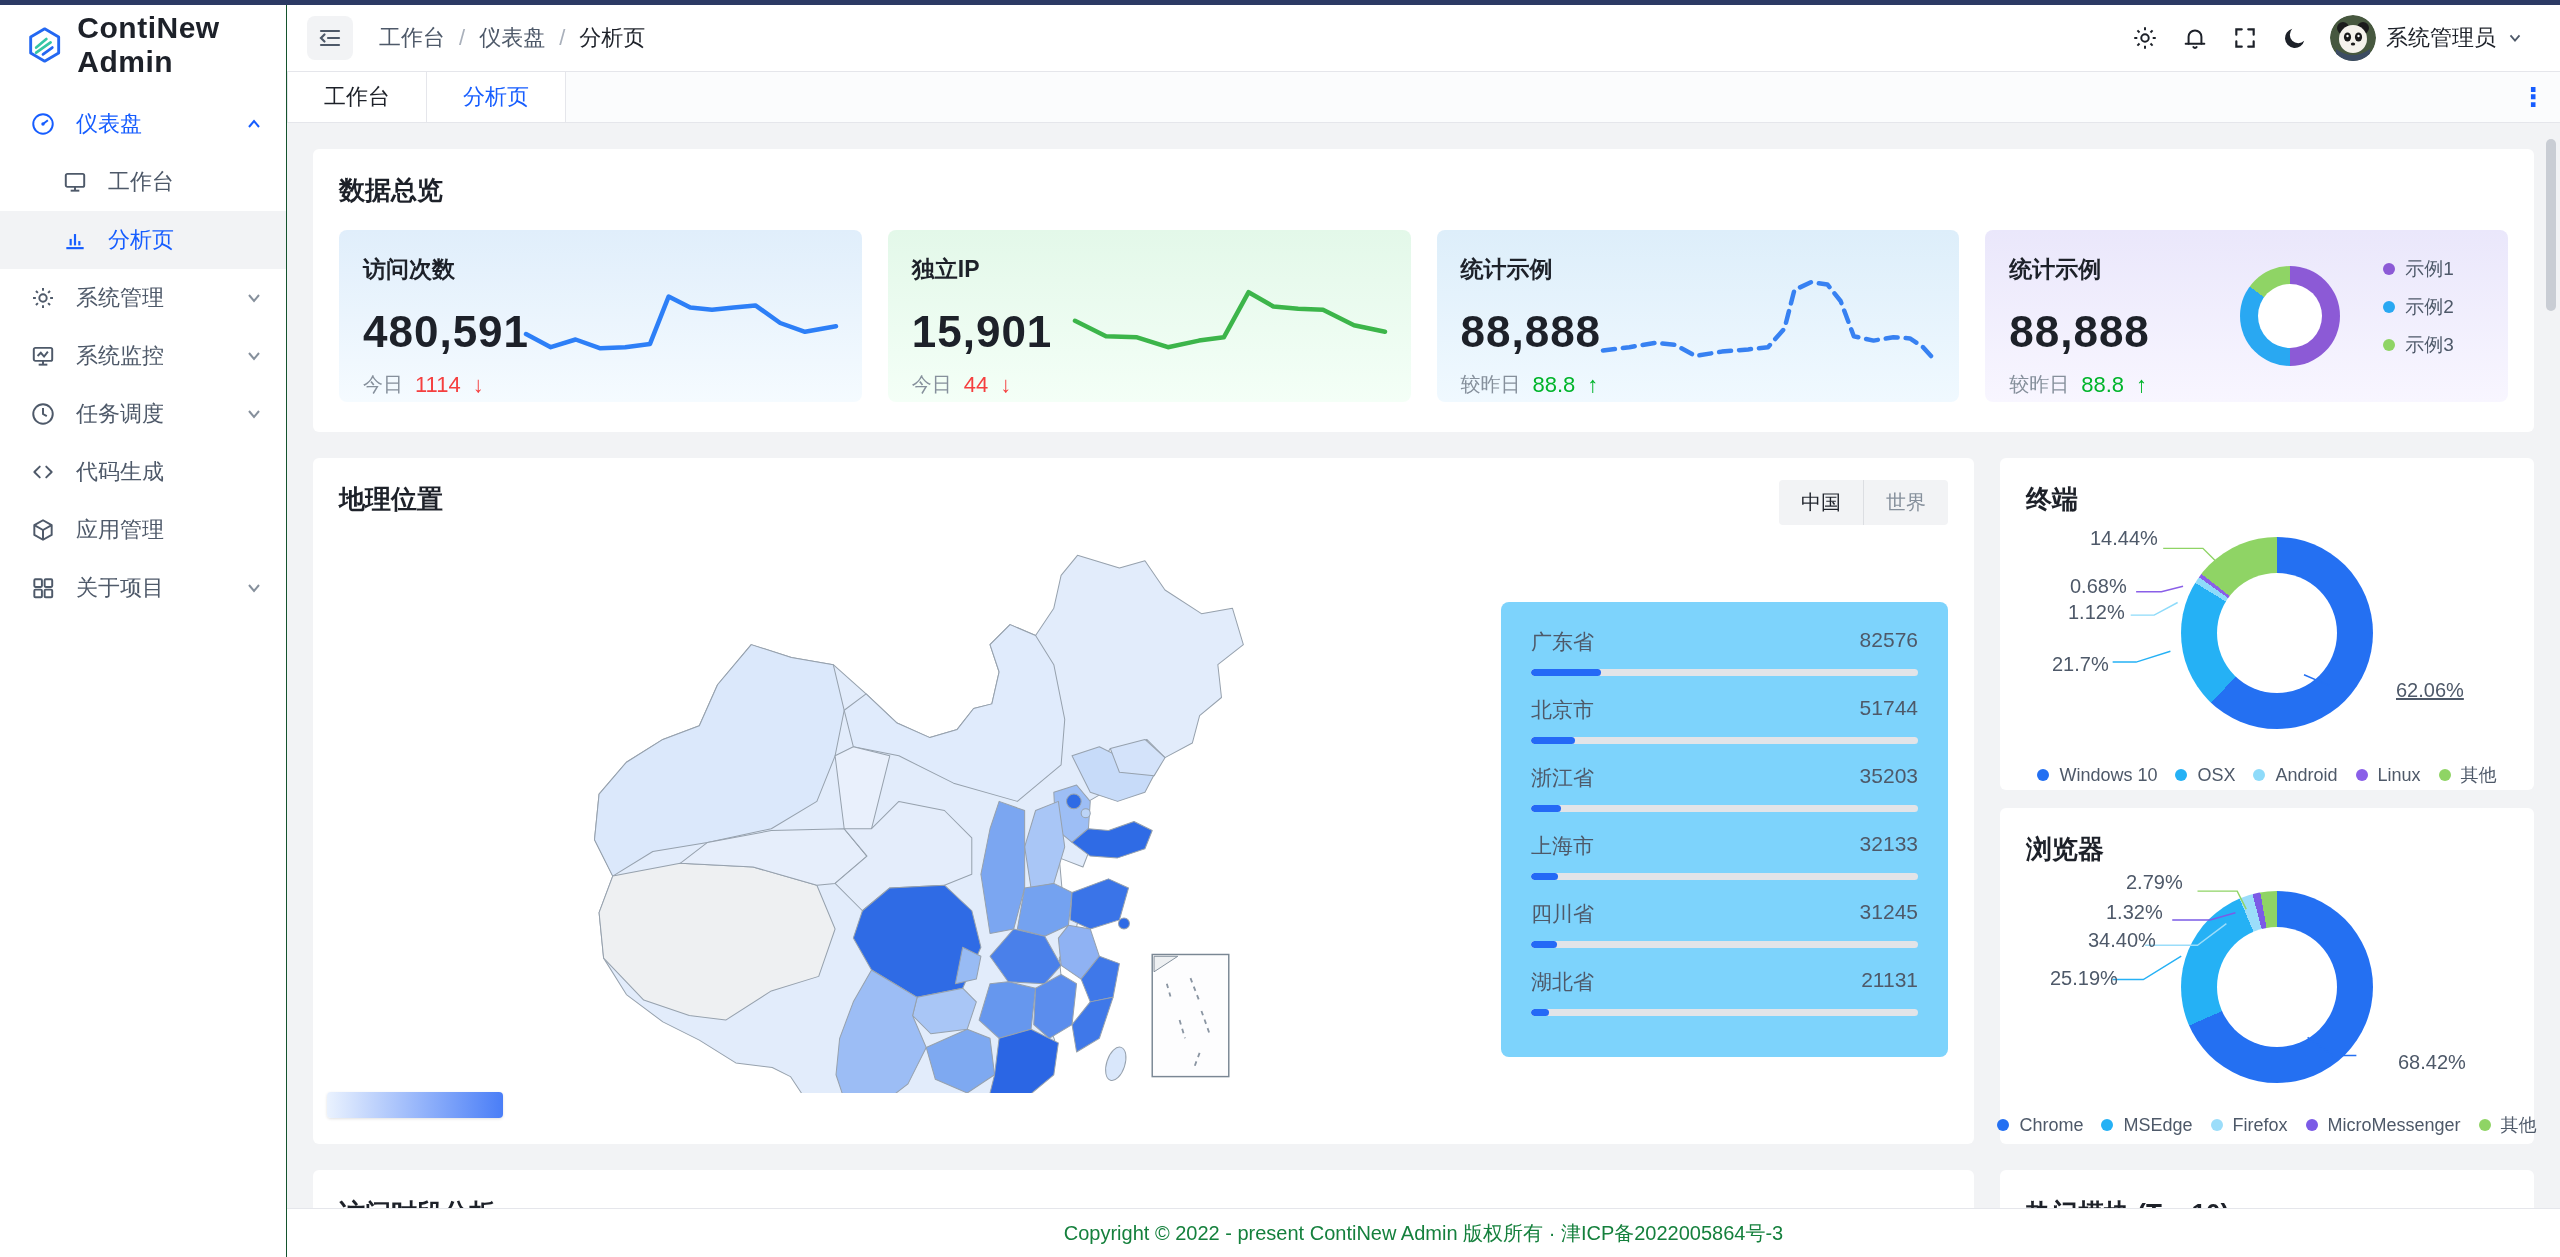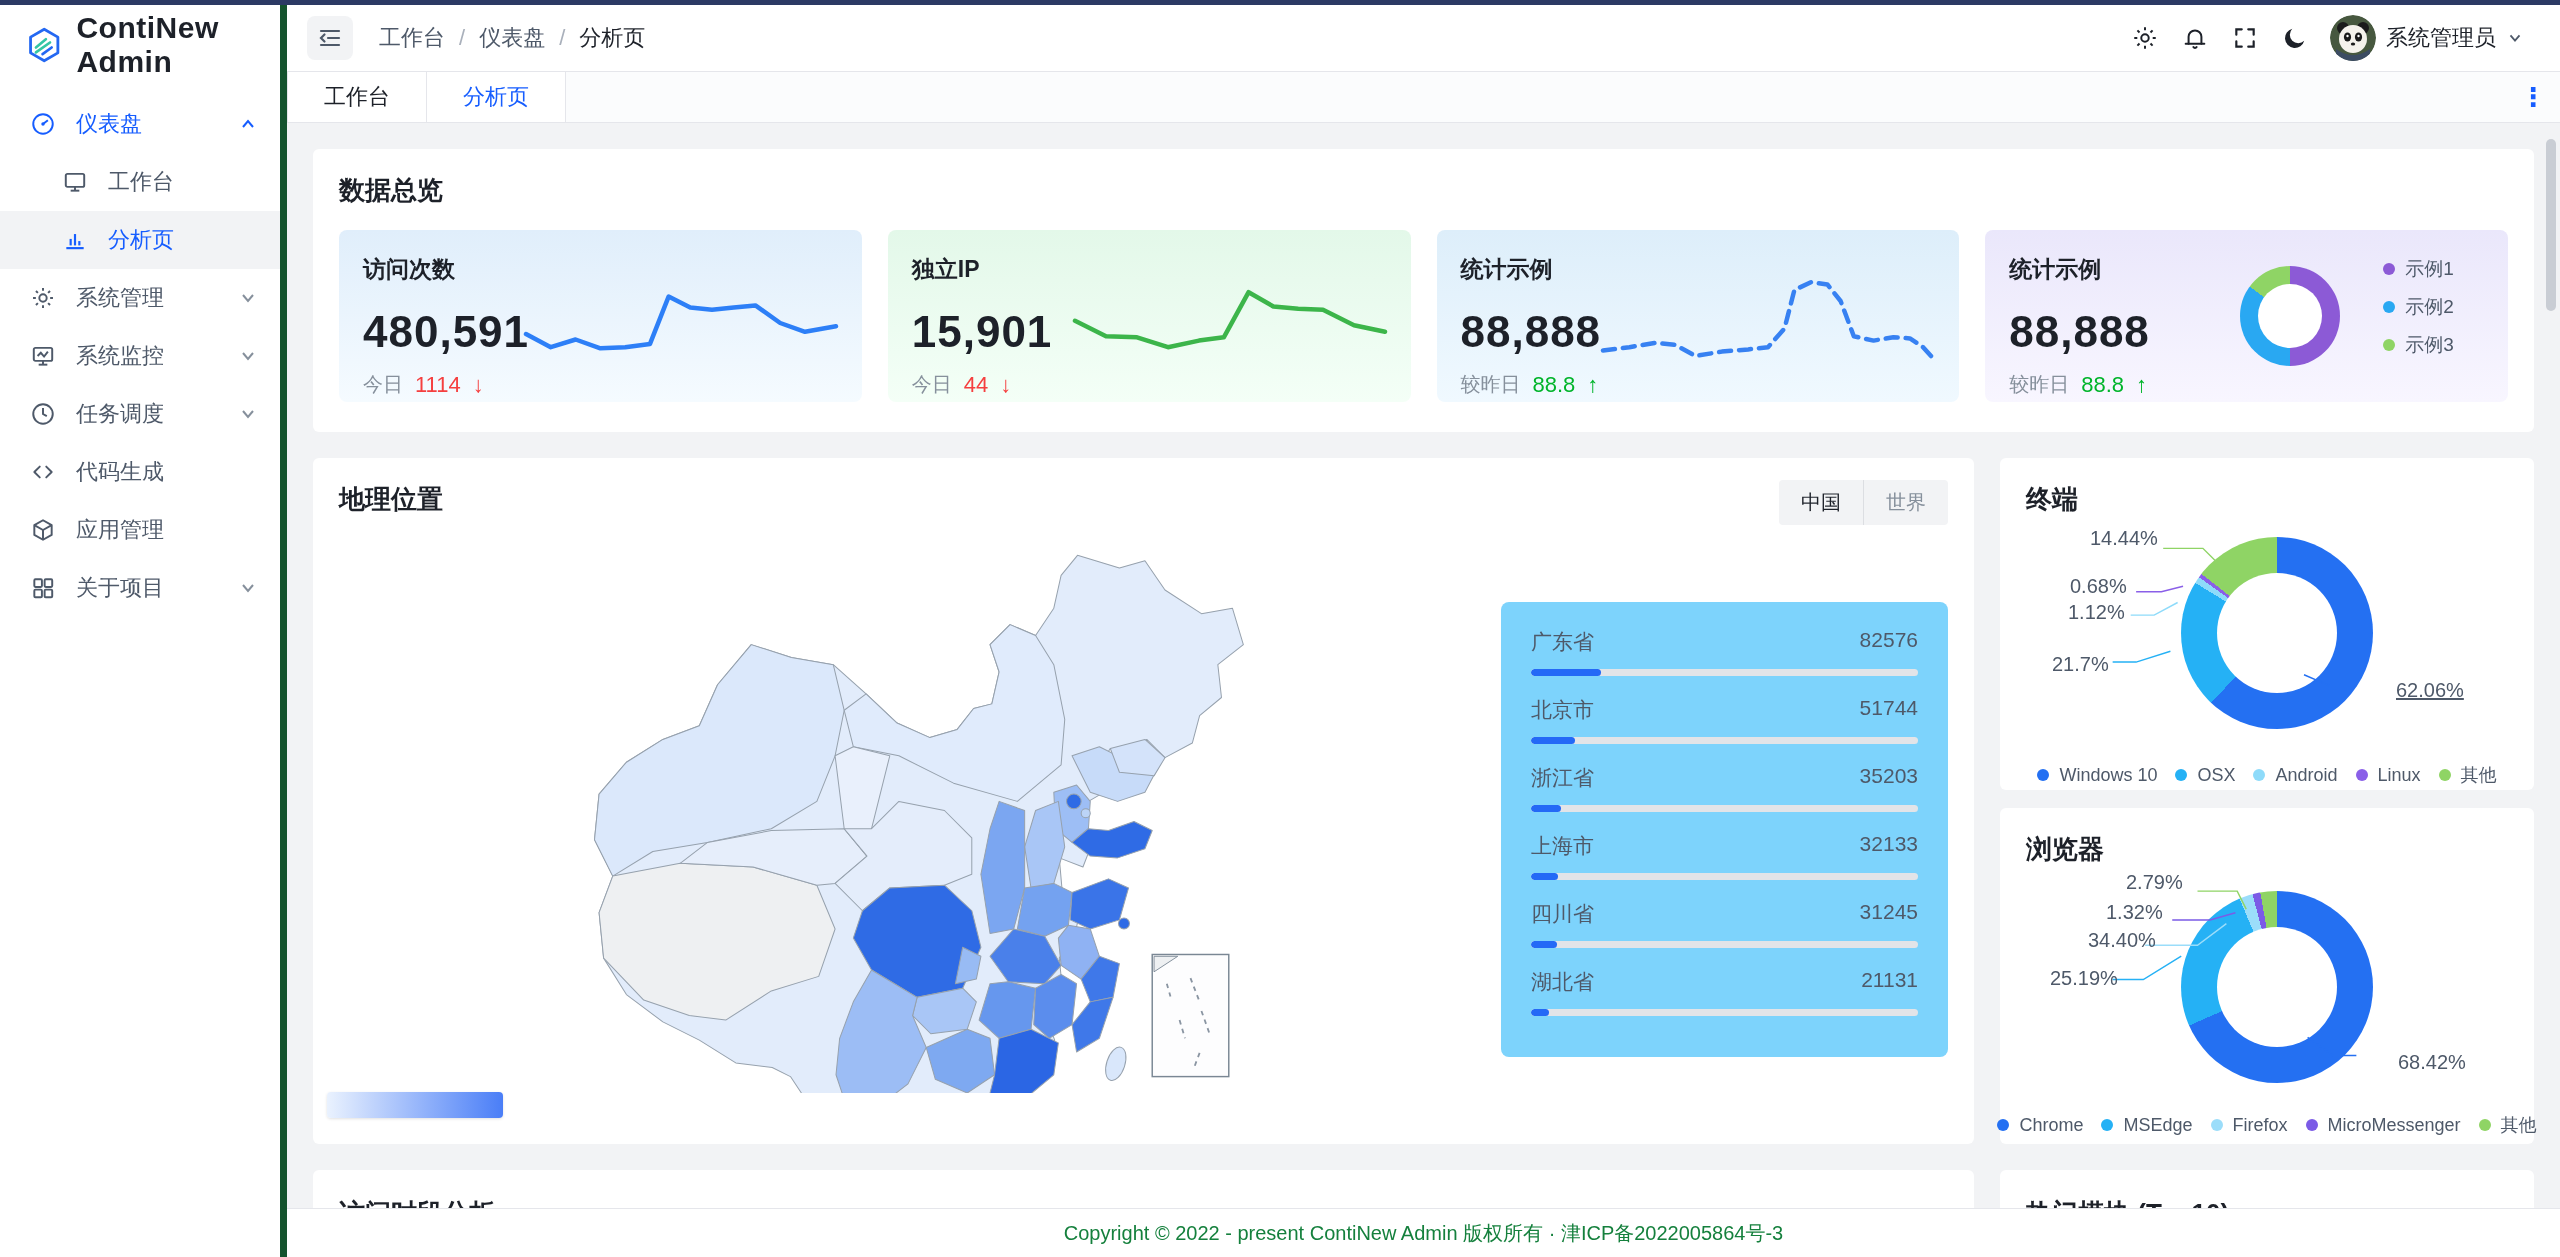--- a/index.html
+++ b/index.html
@@ -3,21 +3,21 @@
 <meta charset="utf-8">
 <style>
   * { margin:0; padding:0; box-sizing:border-box; }
   html,body { width:2560px; height:1257px; overflow:hidden; }
   body { font-family:"Liberation Sans","DejaVu Sans",sans-serif; background:#f2f3f5; color:#1d2129; }
   .screen { position:relative; width:2560px; height:1257px; background:#fff; }
   .top-strip { height:5px; background:#2c3a64; }
   .layout { display:flex; height:1252px; }
 
   
-  .sidebar { width:287px; flex-shrink:0; background:#fff; border-right:7px solid #14532d; }
+  .sidebar { width:287px; flex-shrink:0; background:#fff; border-right:1px solid #14532d; }
   .logo-row { display:flex; align-items:center; gap:14px; height:80px; padding-left:26px; }
   .logo-title { font-size:30px; font-weight:700; color:#1d2129; letter-spacing:0.5px; }
   .menu { margin-top:10px; }
   .menu-item { display:flex; align-items:center; height:58px; padding:0 22px 0 30px; font-size:22px; color:#4e5969; cursor:pointer; }
   .menu-item .mi-label { flex:1; margin-left:20px; }
   .menu-item.blue, .menu-item.blue .mi-label { color:#165dff; }
   .menu-item.child { padding-left:62px; }
   .menu-item.active-row { background:#f2f3f5; color:#165dff; }
   .menu-item.active-row .mi-label { color:#165dff; }
   .mi-icon { width:26px; height:26px; flex-shrink:0; }

